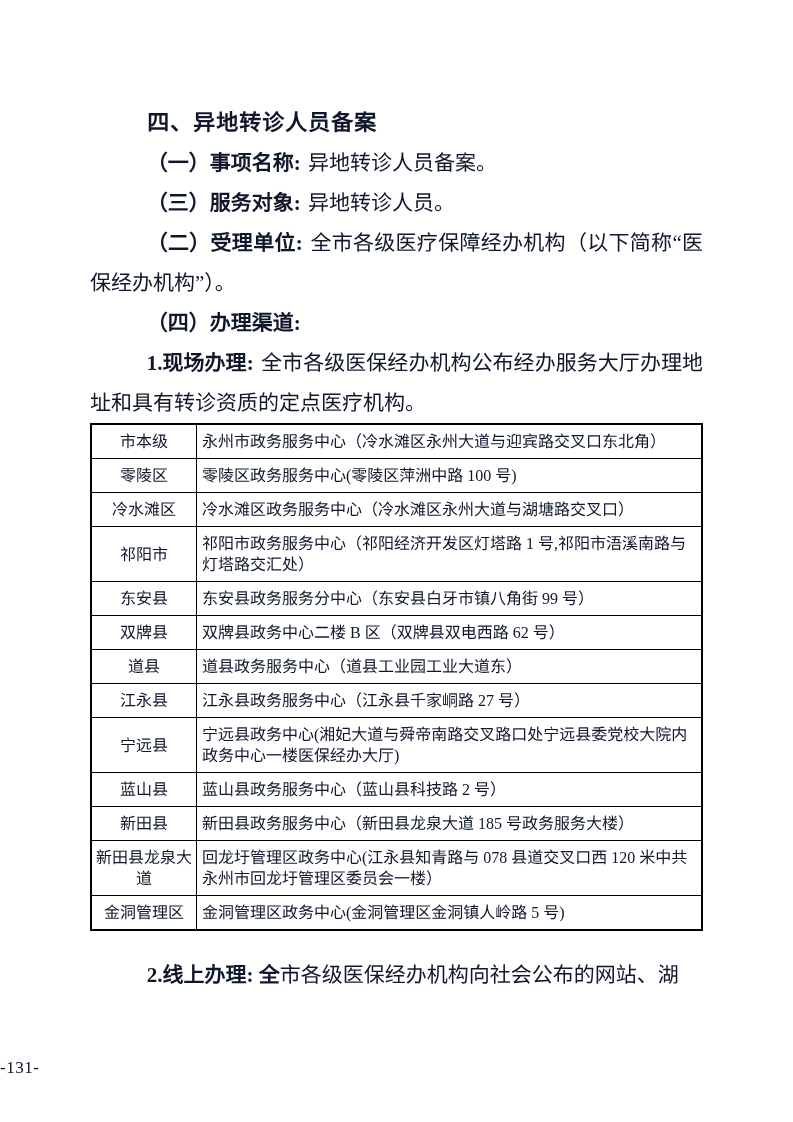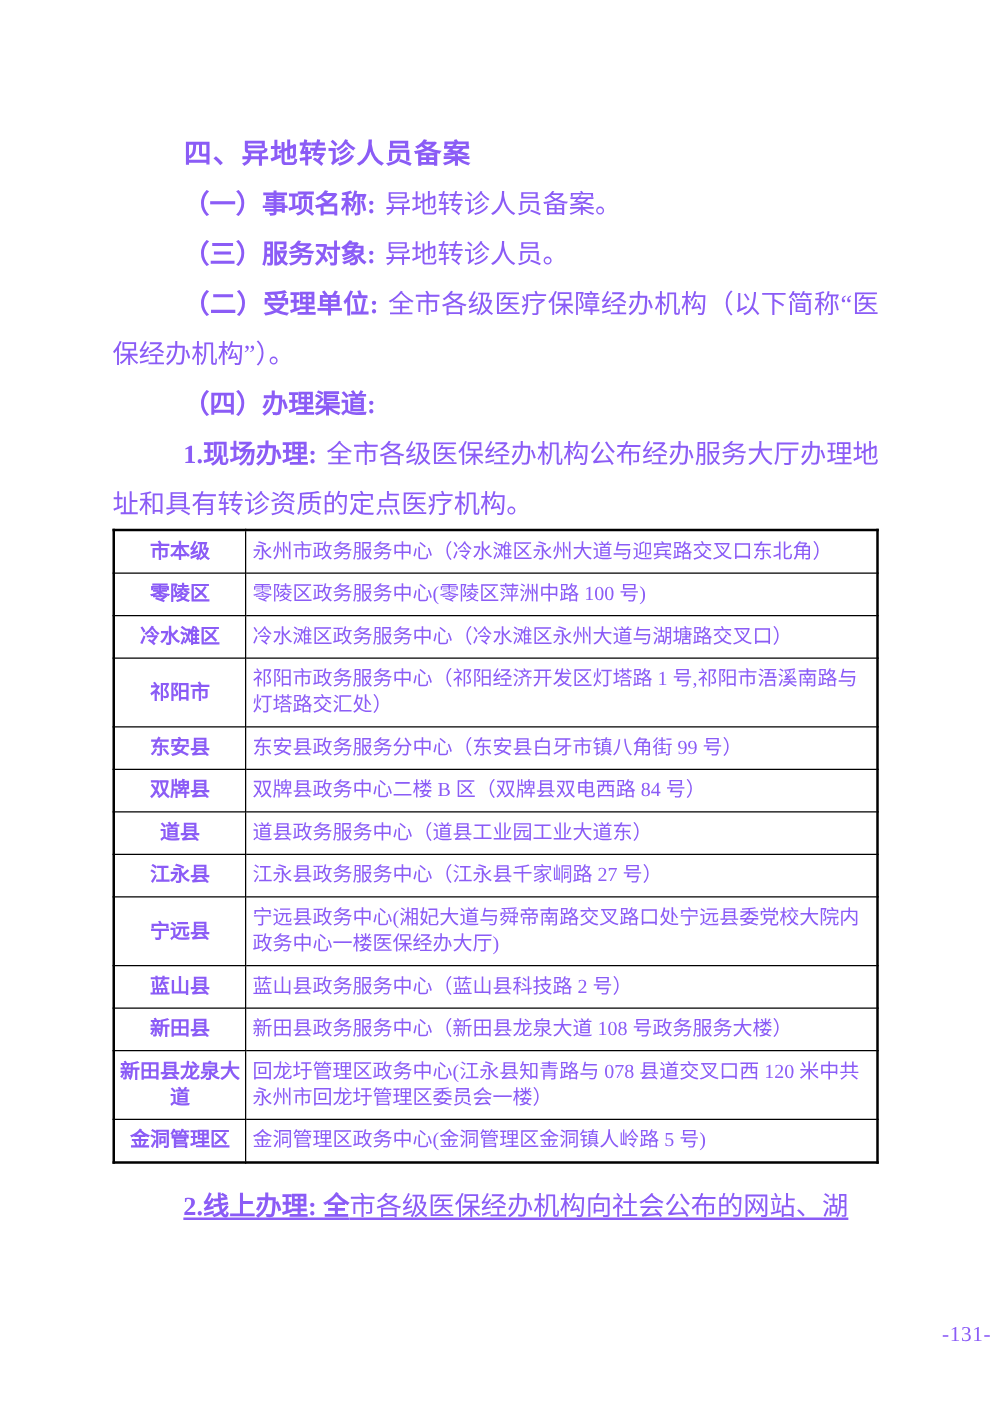--- a/index.html
+++ b/index.html
@@ -6,21 +6,21 @@
     margin: 0;
     padding: 0;
     background: #ffffff;
   }
   .page {
     position: relative;
     width: 793px;
     height: 1122px;
     margin: 0 auto;
     background: #ffffff;
-    color: #8b5cf6;
+    color: #0f172a;
     font-family: "Liberation Serif", "DejaVu Serif", serif;
     overflow: hidden;
     box-sizing: border-box;
   }
   .content {
     padding: 103px 90px 0 90px;
     box-sizing: border-box;
   }
   .doc-heading {
     font-family: "Liberation Sans", "DejaVu Sans", sans-serif;
@@ -57,37 +57,35 @@
     border: 1px solid #000000;
     line-height: 21px;
     padding: 6px 4px;
     vertical-align: middle;
     word-break: break-all;
   }
   .office-table td.col-region {
     width: 100px;
     text-align: center;
     padding: 5px 2px;
-    font-weight: bold;
   }
   .office-table td.col-address {
     text-align: left;
     padding-left: 5px;
     padding-right: 6px;
   }
   .closing {
-    margin-top: 14px;
-    text-decoration: underline;
+    margin-top: 24px;
   }
   .page-number {
     position: absolute;
     left: 0;
     right: 0;
     bottom: 44px;
-    text-align: right;
+    text-align: left;
     font-size: 17px;
     letter-spacing: 0.5px;
   }
 </style>
 </head>
 <body>
 
 <div class="page">
   <div class="content">
 
@@ -118,41 +116,41 @@
           <tr>
             <td class="col-region">祁阳市</td>
             <td class="col-address">祁阳市政务服务中心（祁阳经济开发区灯塔路 1 号,祁阳市浯溪南路与灯塔路交汇处）</td>
           </tr>
           <tr>
             <td class="col-region">东安县</td>
             <td class="col-address">东安县政务服务分中心（东安县白牙市镇八角街 99 号）</td>
           </tr>
           <tr>
             <td class="col-region">双牌县</td>
-            <td class="col-address">双牌县政务中心二楼 B 区（双牌县双电西路 84 号）</td>
+            <td class="col-address">双牌县政务中心二楼 B 区（双牌县双电西路 62 号）</td>
           </tr>
           <tr>
             <td class="col-region">道县</td>
             <td class="col-address">道县政务服务中心（道县工业园工业大道东）</td>
           </tr>
           <tr>
             <td class="col-region">江永县</td>
             <td class="col-address">江永县政务服务中心（江永县千家峒路 27 号）</td>
           </tr>
           <tr>
             <td class="col-region">宁远县</td>
             <td class="col-address">宁远县政务中心(湘妃大道与舜帝南路交叉路口处宁远县委党校大院内政务中心一楼医保经办大厅)</td>
           </tr>
           <tr>
             <td class="col-region">蓝山县</td>
             <td class="col-address">蓝山县政务服务中心（蓝山县科技路 2 号）</td>
           </tr>
           <tr>
             <td class="col-region">新田县</td>
-            <td class="col-address">新田县政务服务中心（新田县龙泉大道 108 号政务服务大楼）</td>
+            <td class="col-address">新田县政务服务中心（新田县龙泉大道 185 号政务服务大楼）</td>
           </tr>
           <tr>
             <td class="col-region">新田县龙泉大道</td>
             <td class="col-address">回龙圩管理区政务中心(江永县知青路与 078 县道交叉口西 120 米中共永州市回龙圩管理区委员会一楼）</td>
           </tr>
           <tr>
             <td class="col-region">金洞管理区</td>
             <td class="col-address">金洞管理区政务中心(金洞管理区金洞镇人岭路 5 号)</td>
           </tr>
         </tbody>

